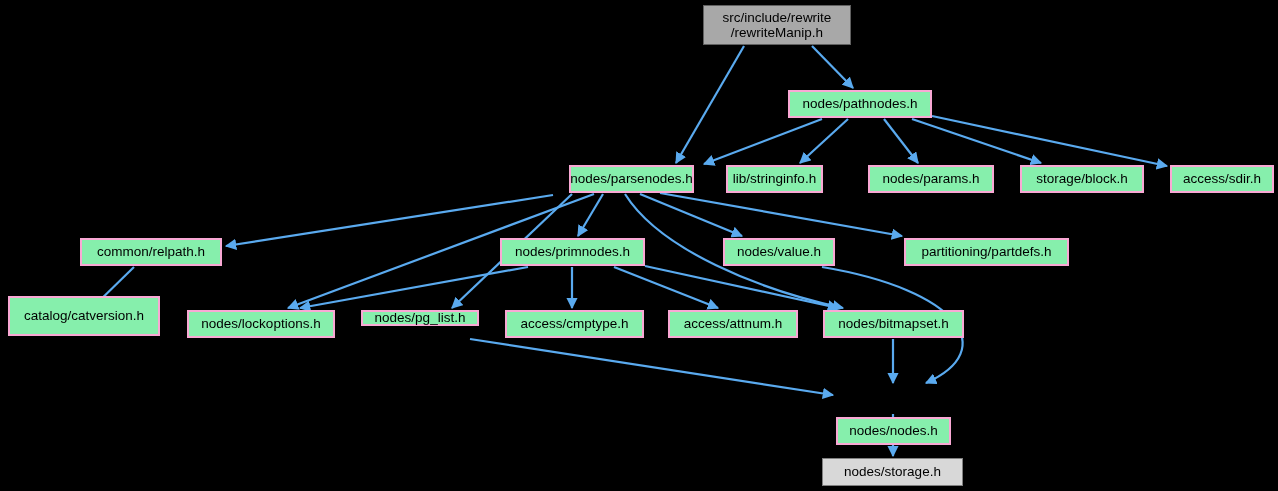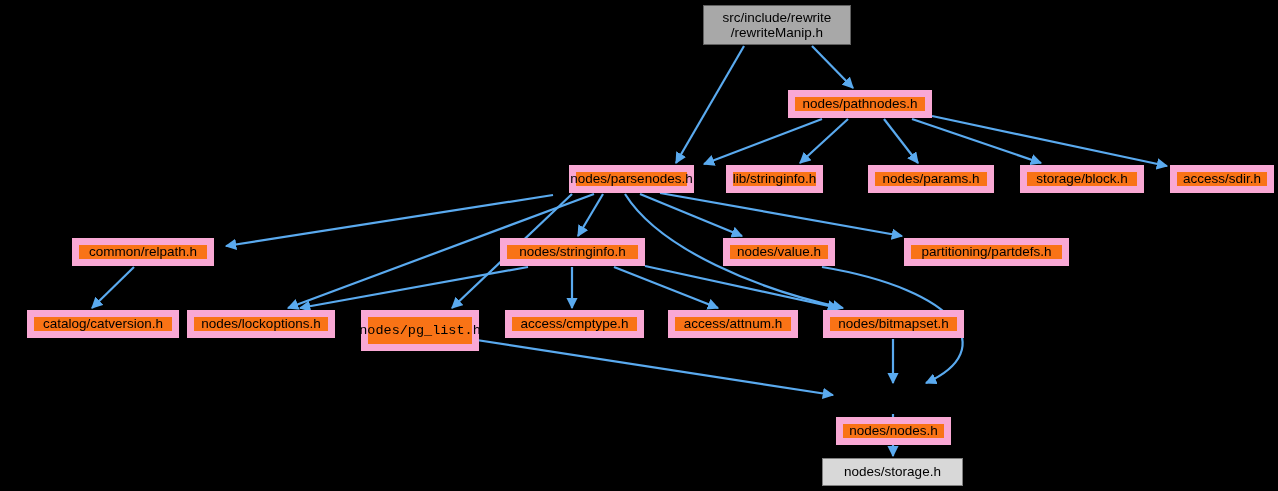--- a/index.html
+++ b/index.html
@@ -7,22 +7,22 @@
     position:relative;
     width:1278px;height:491px;
     background:#000;
     overflow:hidden;
     font-family:"Liberation Sans", sans-serif;
   }
   svg#edges{position:absolute;left:0;top:0;width:1278px;height:491px;}
   .node{
     position:absolute;
     box-sizing:border-box;
-    border:7px solid #f9a8d4;
-    background:#f97316;
+    border:2px solid #f9a8d4;
+    background:#86efac;
     color:#000000;
     font-size:13.5px;
     line-height:1.12;
     display:flex;
     align-items:center;
     justify-content:center;
     text-align:center;
     white-space:pre;
     letter-spacing:0px;
     z-index:5;
@@ -74,26 +74,26 @@
   </svg>
   <div id="node-layer">
       <div class="node root" style="left: 703px; top: 5px; width: 148px; height: 40px;"><span>src/include/rewrite
 /rewriteManip.h</span></div>
       <div class="node" style="left: 788px; top: 90px; width: 144px; height: 28px;"><span>nodes/pathnodes.h</span></div>
       <div class="node" style="left: 553px; top: 165px; width: 125px; height: 28px; margin-left: 16px;"><span>nodes/parsenodes.h</span></div>
       <div class="node" style="left: 726px; top: 165px; width: 97px; height: 28px;"><span>lib/stringinfo.h</span></div>
       <div class="node" style="left: 868px; top: 165px; width: 126px; height: 28px;"><span>nodes/params.h</span></div>
       <div class="node" style="left: 1020px; top: 165px; width: 124px; height: 28px;"><span>storage/block.h</span></div>
       <div class="node" style="left: 1170px; top: 165px; width: 104px; height: 28px;"><span>access/sdir.h</span></div>
-      <div class="node" style="left: 72px; top: 238px; width: 142px; height: 28px;"><span>common/relpath.h</span></div>
-      <div class="node" style="left: 500px; top: 238px; width: 145px; height: 28px;"><span>nodes/stringinfo.h</span></div>
+      <div class="node" style="left: 80px; top: 238px; width: 142px; height: 28px;"><span>common/relpath.h</span></div>
+      <div class="node" style="left: 500px; top: 238px; width: 145px; height: 28px;"><span>nodes/primnodes.h</span></div>
       <div class="node" style="left: 723px; top: 238px; width: 112px; height: 28px;"><span>nodes/value.h</span></div>
       <div class="node" style="left: 860px; top: 238px; width: 165px; height: 28px; margin-left: 44px;"><span>partitioning/partdefs.h</span></div>
-      <div class="node" style="left: 8px; top: 310px; width: 152px; height: 28px; margin-left: 19px;"><span>catalog/catversion.h</span></div>
+      <div class="node" style="left: 8px; top: 296px; width: 152px; height: 40px;"><span>catalog/catversion.h</span></div>
       <div class="node" style="left: 187px; top: 310px; width: 148px; height: 28px;"><span>nodes/lockoptions.h</span></div>
-      <div class="node" style="left: 361px; top: 310px; width: 118px; height: 41px; font-family: Liberation Mono, monospace;"><span>nodes/pg_list.h</span></div>
+      <div class="node" style="left: 361px; top: 310px; width: 118px; height: 16px;"><span>nodes/pg_list.h</span></div>
       <div class="node" style="left: 505px; top: 310px; width: 139px; height: 28px;"><span>access/cmptype.h</span></div>
       <div class="node" style="left: 668px; top: 310px; width: 130px; height: 28px;"><span>access/attnum.h</span></div>
       <div class="node" style="left: 823px; top: 310px; width: 141px; height: 28px;"><span>nodes/bitmapset.h</span></div>
       <div class="node" style="left: 836px; top: 385px; width: 115px; height: 28px; margin-top: 32px;"><span>nodes/nodes.h</span></div>
       <div class="node leafgrey" style="left: 822px; top: 458px; width: 141px; height: 28px;"><span>nodes/storage.h</span></div>
     </div>
 </div>
 
 </body></html>

